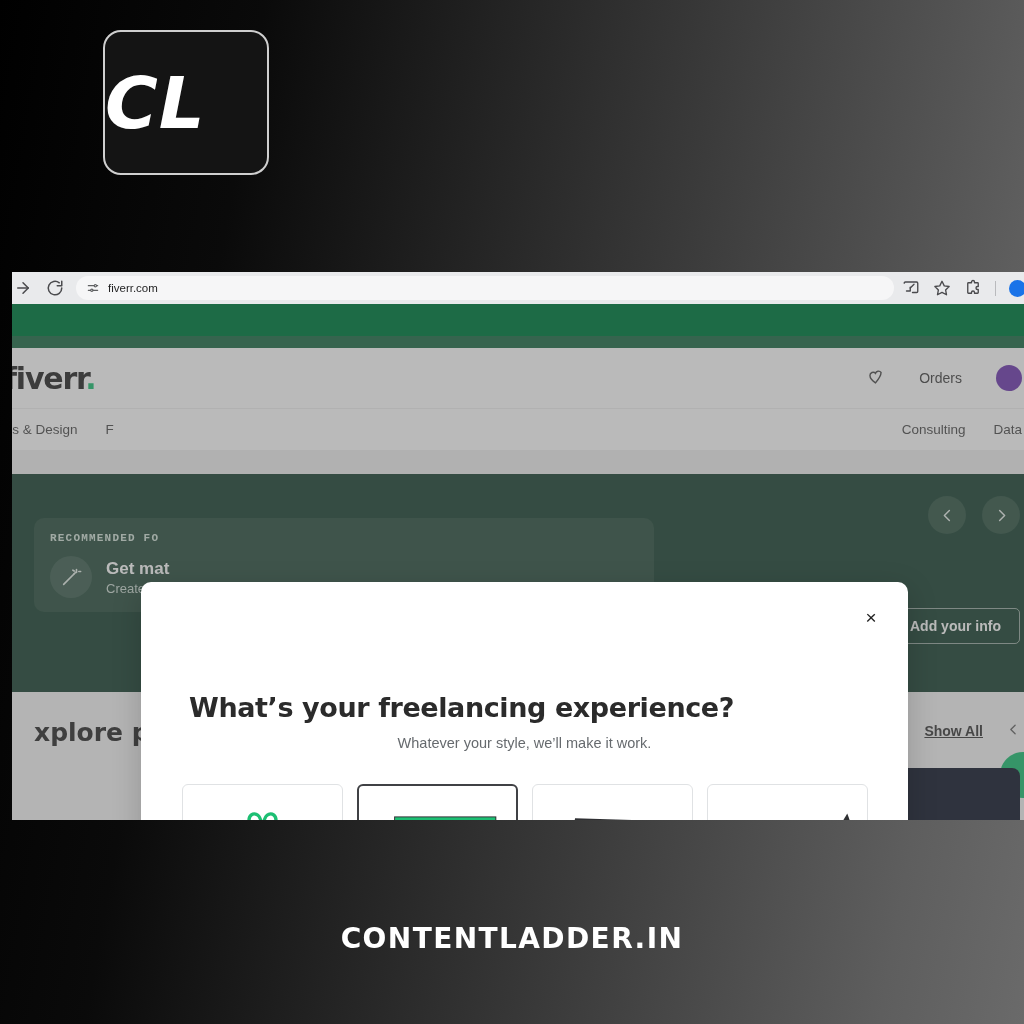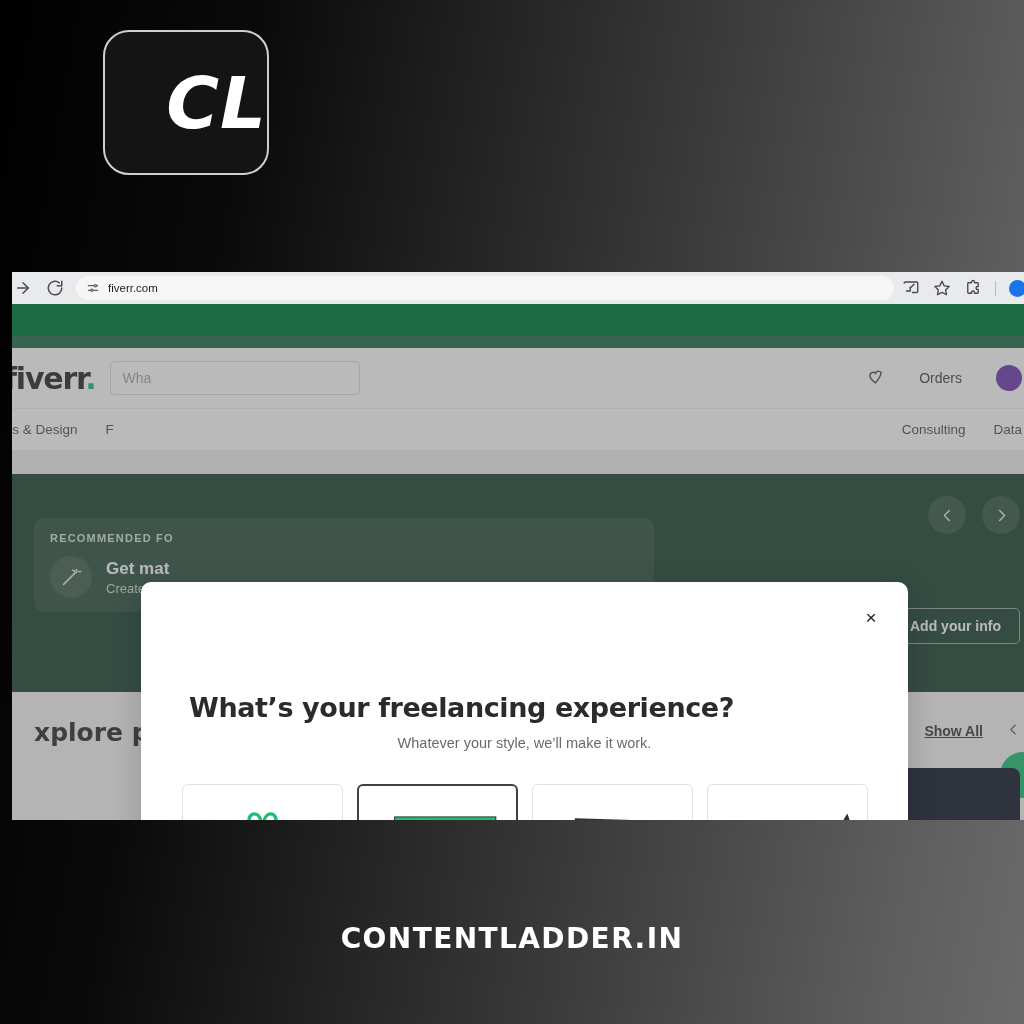--- a/index.html
+++ b/index.html
@@ -12,22 +12,22 @@
     position: relative;
     background: linear-gradient(100deg, #000000 0%, #0a0a0a 22%, #3a3a3a 60%, #5e5e5e 88%, #6a6a6a 100%);
   }
 
   
   .brand-badge {
     position: absolute; left: 103px; top: 30px;
     width: 166px; height: 145px;
     background: #141414;
     border: 2px solid #cfcfcf;
-    border-radius: 26px;
-    display: flex; align-items: center; justify-content: flex-end;
+    border-radius: 18px;
+    display: flex; align-items: center; justify-content: flex-start;
   }
   .brand-badge .letters {
     font-family: "DejaVu Sans", sans-serif;
     font-style: italic; font-weight: 700;
     font-size: 72px; color: #ffffff;
     letter-spacing: 1px;
   }
 
   
   .watermark {
@@ -103,21 +103,21 @@
   }
   .hero-title {
     font-family: "DejaVu Sans", sans-serif;
     font-size: 34px; font-weight: 700; color: #ffffff; letter-spacing: -0.5px;
   }
   .hero-card {
     margin-top: 18px; background: rgba(255,255,255,0.07);
     border-radius: 10px; padding: 14px 16px; width: 620px;
   }
   .hero-kicker {
-    font-size: 11px; letter-spacing: 1.2px; color: #d4e3da; font-weight: 600;
+    font-size: 11px; letter-spacing: 1.2px; color: #d4e3da; font-weight: 600; font-family: Liberation Mono, monospace;
   }
   .hero-row { display: flex; align-items: center; gap: 14px; margin-top: 12px; }
   .wand-circle {
     width: 42px; height: 42px; border-radius: 50%;
     background: rgba(255,255,255,0.10);
     display: flex; align-items: center; justify-content: center; flex: 0 0 auto;
   }
   .wand-circle svg { width: 22px; height: 22px; color: #e6efe9; }
   .hero-h { font-size: 17px; font-weight: 700; color: #ffffff; }
   .hero-s { font-size: 13px; color: #cfdcd5; margin-top: 2px; }
@@ -266,23 +266,20 @@
     </div>
   </div>
 
   <div class="page">
     <div class="green-strip"></div>
 
     <div class="site-header">
       <span class="fiverr-logo">
         <span>fiverr</span><span class="dot">.</span>
       </span>
-      <div class="search-box">
-        <span>Wha</span>
-      </div>
       <div class="header-right">
         <span>
           <svg class="heart-ico" viewBox="0 0 24 24" fill="none" stroke="currentColor" stroke-width="1.8">
               <path d="M12 20s-7-4.6-7-9.2A4 4 0 0 1 12 8a4 4 0 0 1 7-1.2c0 4.6-7 13.2-7 13.2z"></path>
             </svg>
         </span>
         <span>Orders</span>
         <span class="avatar-purple"></span>
       </div>
     </div>

